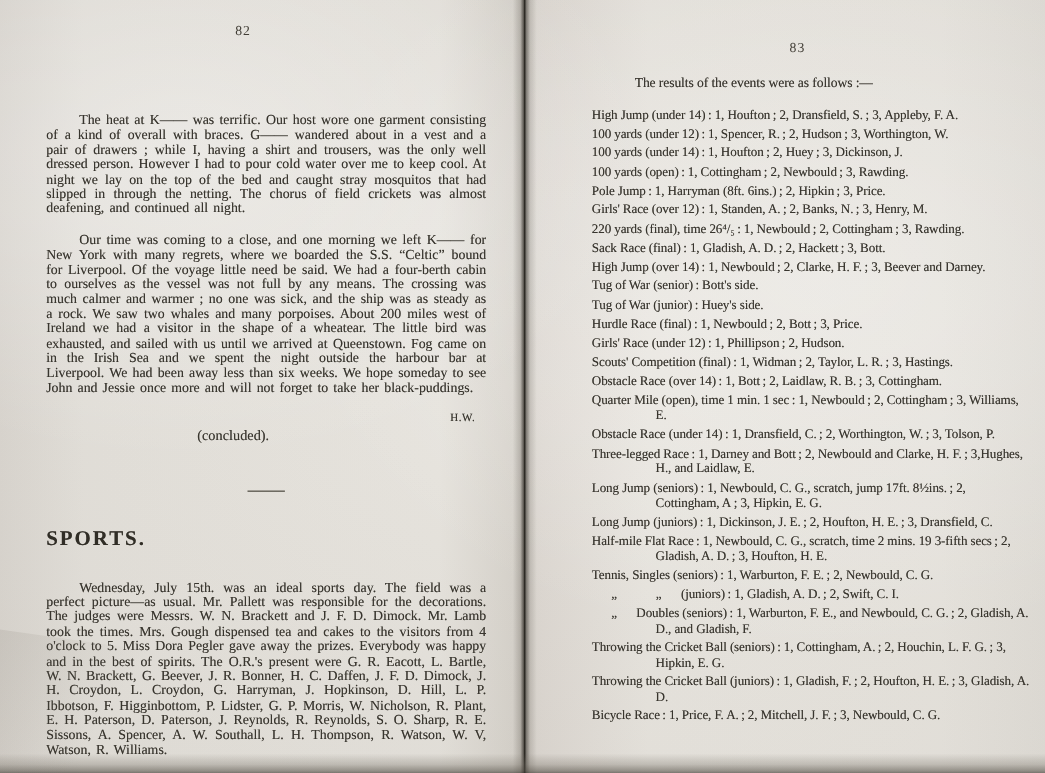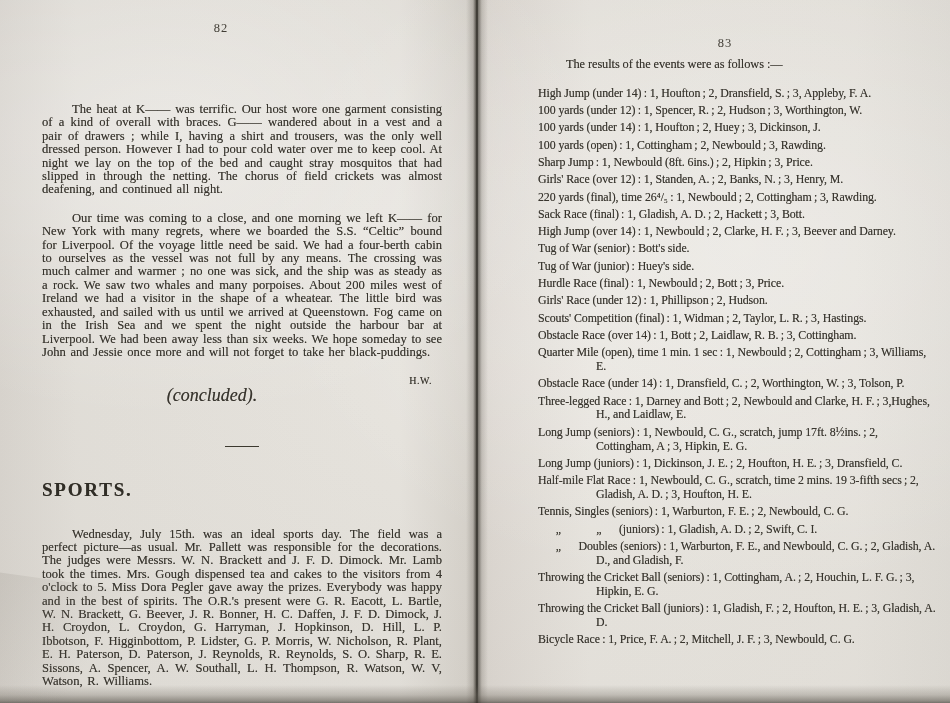--- a/index.html
+++ b/index.html
@@ -98,22 +98,21 @@
   .sig {
     margin-top: 6px;
     text-align: right;
     padding-right: 10px;
     font-size: 10px;
     letter-spacing: 0.5px;
   }
   .concluded {
     margin-top: 1px;
     text-align: center;
-    font-style: italic;
-    font-size: 18px;
+    font-size: 13px;
     padding-right: 60px;
   }
   .rule {
     width: 34px;
     border-top: 1.6px solid #3c392f;
     margin: 44px auto 0 auto;
   }
   .heading {
     margin: 36px 0 0 0;
     text-align: left;
@@ -126,21 +125,21 @@
 
   .page.right .textblock {
     left: 58px;
     top: 58px;
     width: 398px;
     font-size: 11.9px;
     line-height: 13.8px;
     letter-spacing: -0.1px;
   }
   .intro {
-    margin: 0;
+    margin: 11px;
     text-indent: 28px;
     font-size: 12.4px;
   }
   .results {
     list-style: none;
     margin: 15px 0 0 0;
     padding: 0;
   }
   .result {
     padding-left: 58px;
@@ -173,21 +172,21 @@
 
   <section class="page right">
     <div class="pagenum">83</div>
     <div class="textblock">
       <p class="intro">The results of the events were as follows :—</p>
       <ul class="results">
           <li class="result">High Jump (under 14) : 1, Houfton ; 2, Dransfield, S. ; 3, Appleby, F. A.</li>
           <li class="result">100 yards (under 12) : 1, Spencer, R. ; 2, Hudson ; 3, Worthington, W.</li>
           <li class="result">100 yards (under 14) : 1, Houfton ; 2, Huey ; 3, Dickinson, J.</li>
           <li class="result">100 yards (open) : 1, Cottingham ; 2, Newbould ; 3, Rawding.</li>
-          <li class="result">Sharp Jump : 1, Newbould (8ft. 6ins.) ; 2, Hipkin ; 3, Price.</li>
+          <li class="result">Pole Jump : 1, Harryman (8ft. 6ins.) ; 2, Hipkin ; 3, Price.</li>
           <li class="result">Girls' Race (over 12) : 1, Standen, A. ; 2, Banks, N. ; 3, Henry, M.</li>
           <li class="result">220 yards (final), time 26⁴/₅ : 1, Newbould ; 2, Cottingham ; 3, Rawding.</li>
           <li class="result">Sack Race (final) : 1, Gladish, A. D. ; 2, Hackett ; 3, Bott.</li>
           <li class="result">High Jump (over 14) : 1, Newbould ; 2, Clarke, H. F. ; 3, Beever and Darney.</li>
           <li class="result">Tug of War (senior) : Bott's side.</li>
           <li class="result">Tug of War (junior) : Huey's side.</li>
           <li class="result">Hurdle Race (final) : 1, Newbould ; 2, Bott ; 3, Price.</li>
           <li class="result">Girls' Race (under 12) : 1, Phillipson ; 2, Hudson.</li>
           <li class="result">Scouts' Competition (final) : 1, Widman ; 2, Taylor, L. R. ; 3, Hastings.</li>
           <li class="result">Obstacle Race (over 14) : 1, Bott ; 2, Laidlaw, R. B. ; 3, Cottingham.</li>

